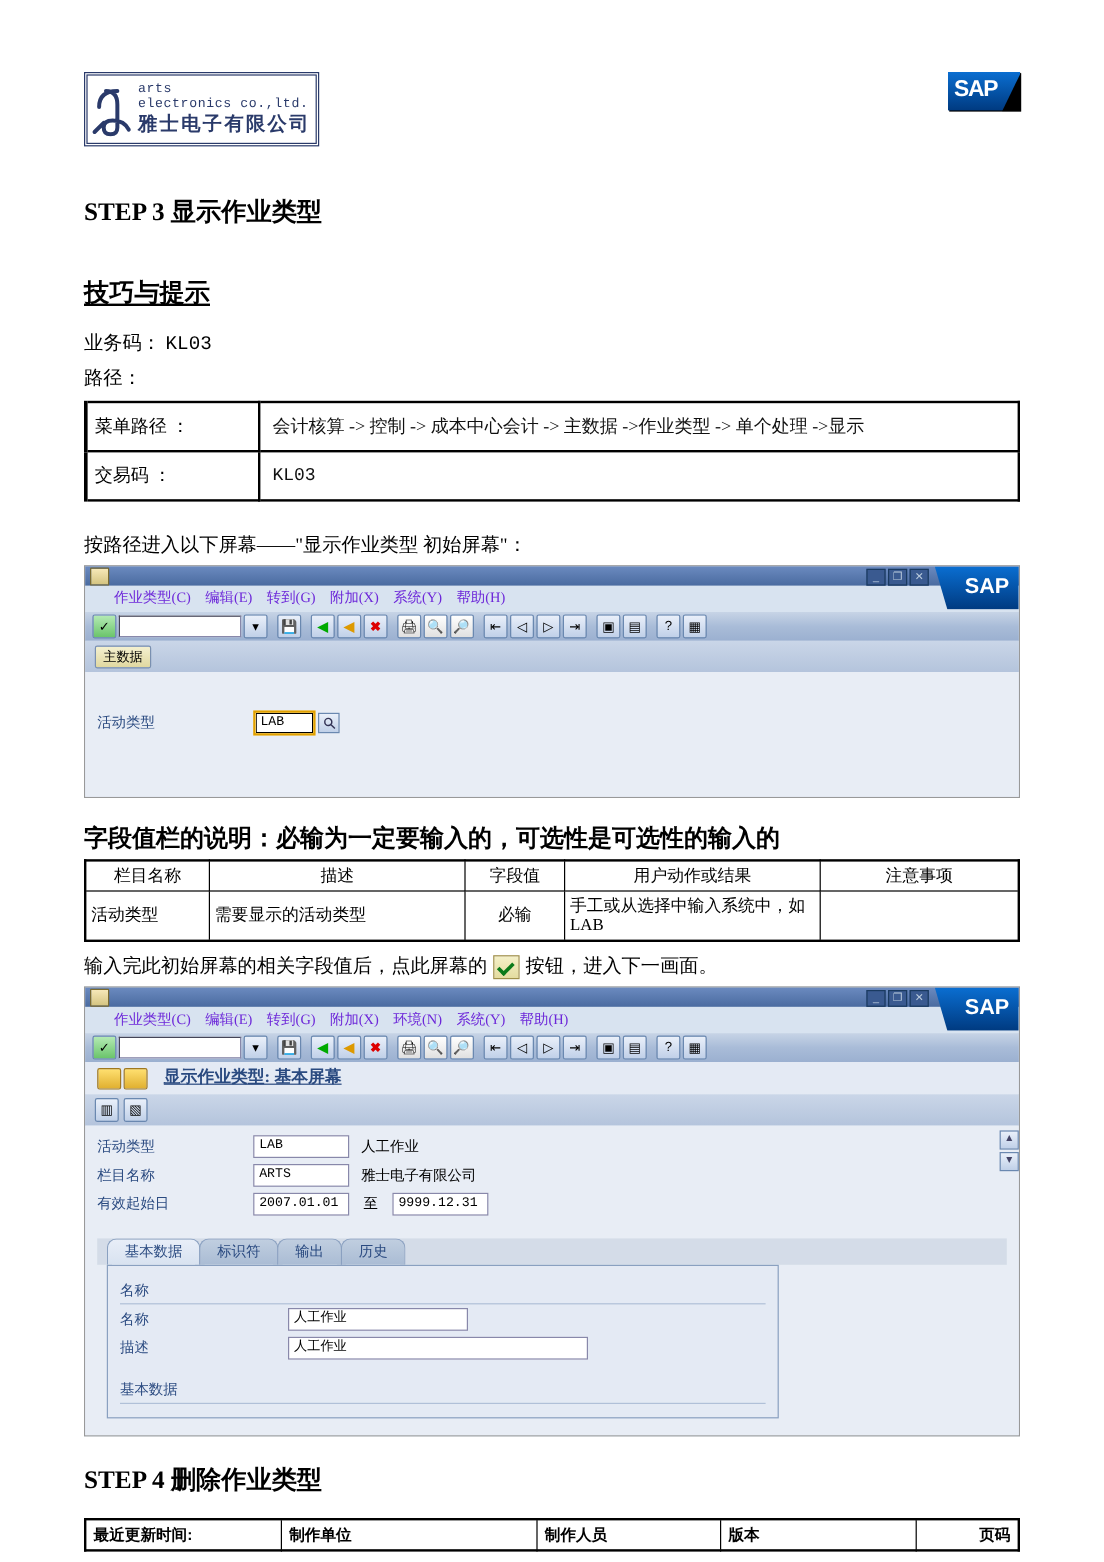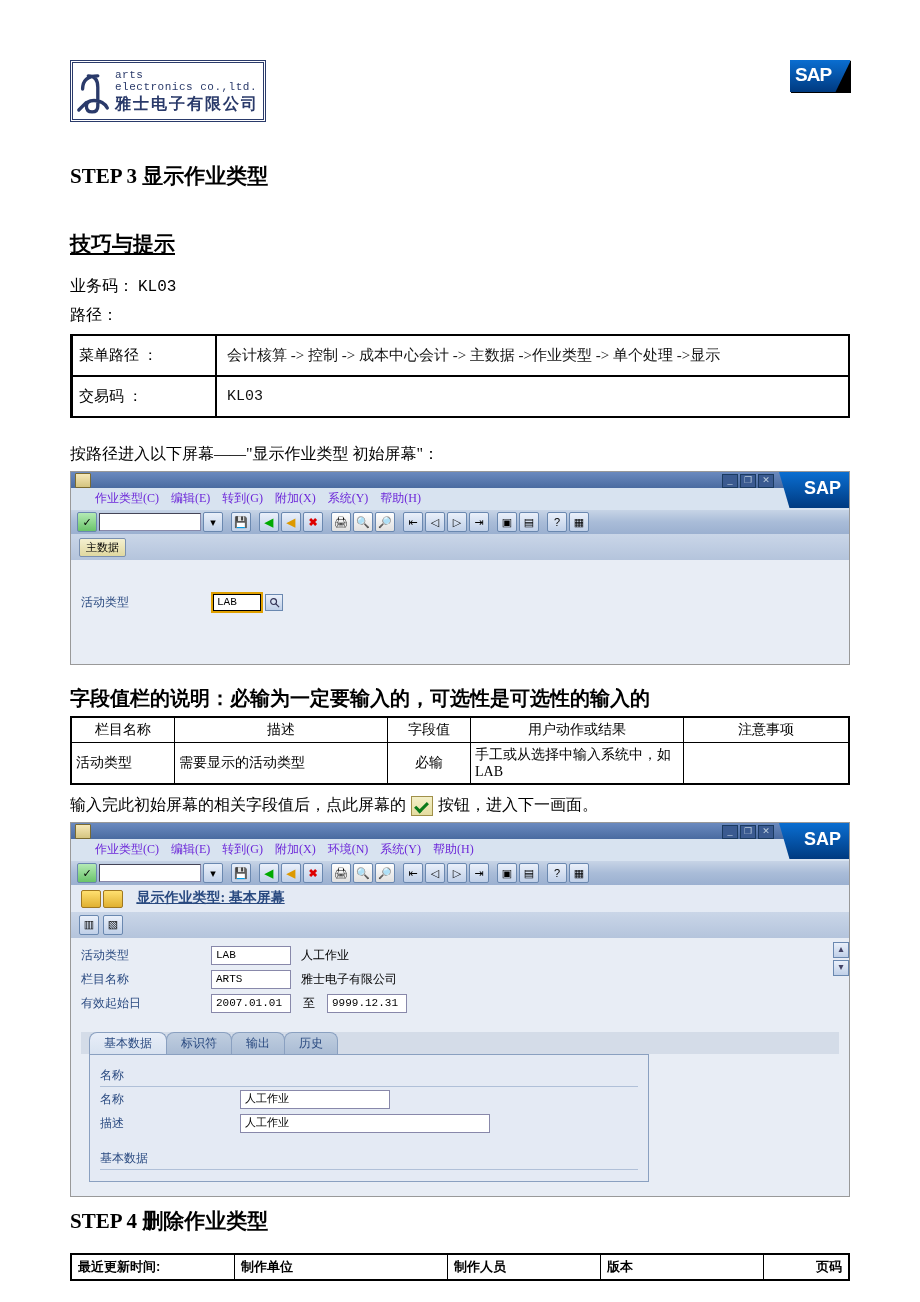--- a/index.html
+++ b/index.html
@@ -290,21 +290,21 @@
         <div class="frow">
               <span class="flab" style="width:140px">描述</span>
               <span class="fval" style="min-width:240px">人工作业</span>
             </div>
         <div style="height:8px"></div>
         <div class="sap-section">基本数据</div>
       </div>
     </div>
   </div>
 
-  <h1 style="margin-top:10px">STEP 4 删除作业类型</h1>
+  <h1 style="margin-top:22px">STEP 4 删除作业类型</h1>
  </div>
 
   <table class="foot">
     <tbody>
         <tr>
       <th style="width:150px">最近更新时间:</th>
       <th style="width:200px">制作单位</th>
       <th style="width:140px">制作人员</th>
       <th style="width:150px">版本</th>
       <th class="r">页码</th>

